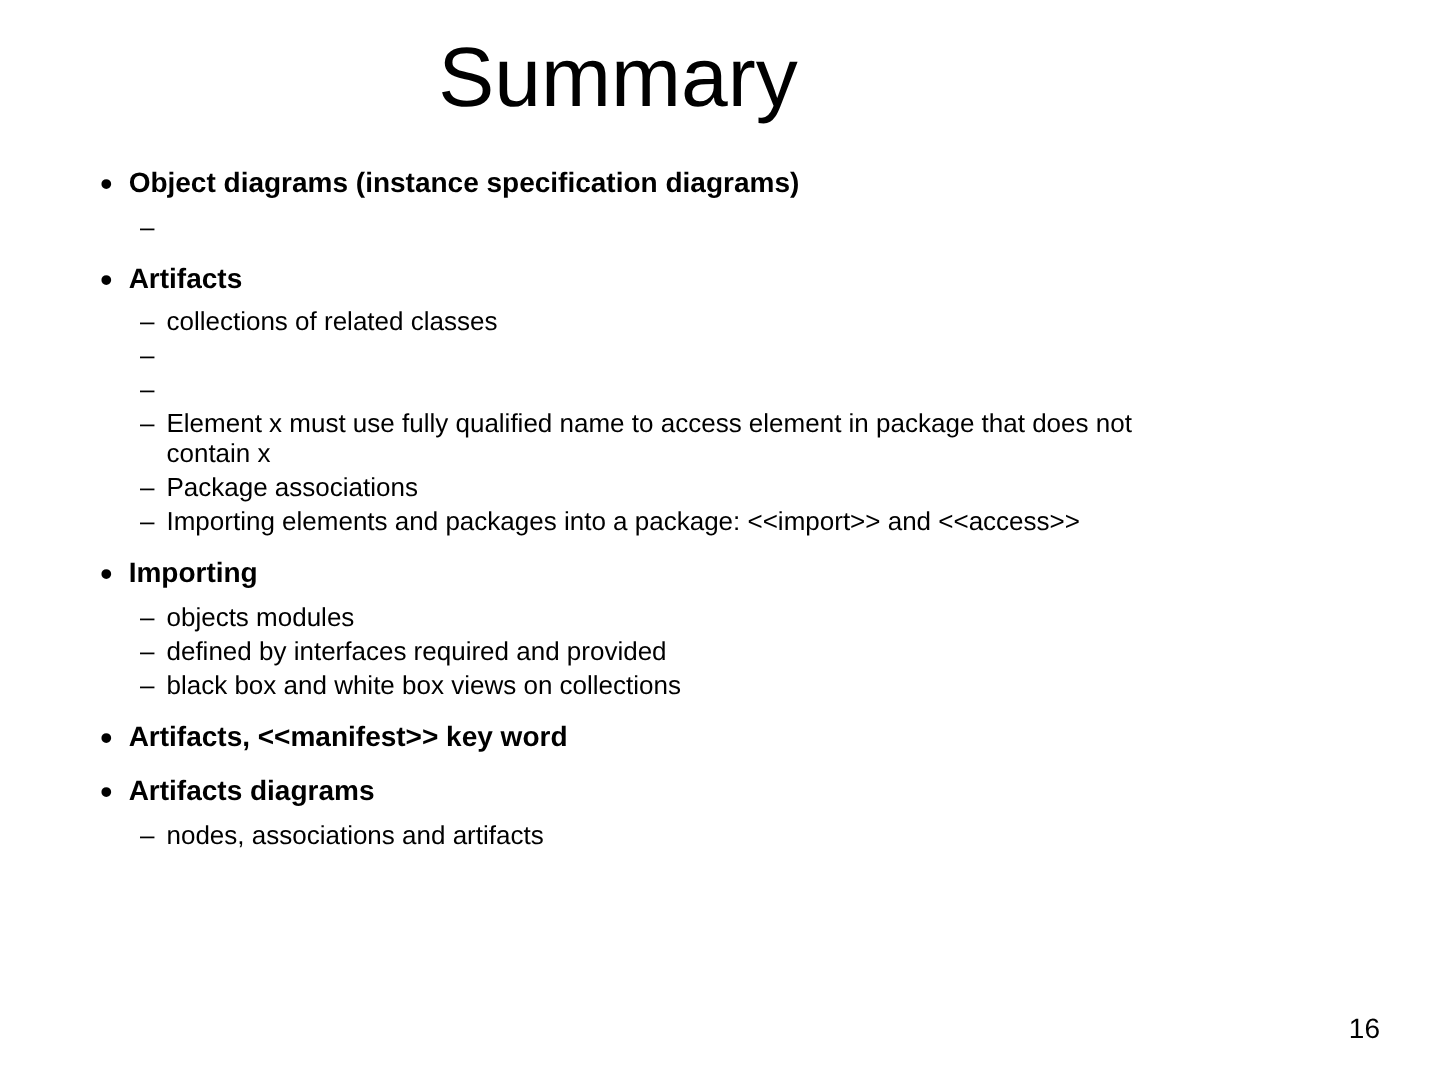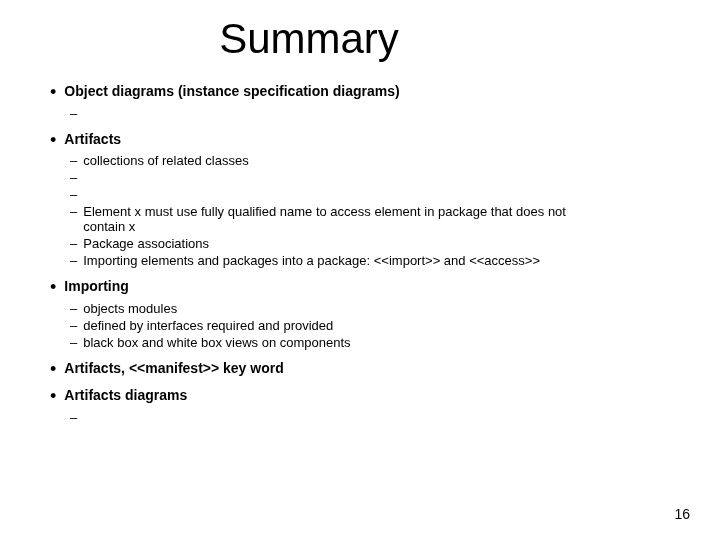--- a/index.html
+++ b/index.html
@@ -151,40 +151,41 @@
         <div class="sub-item">
           <span class="dash">–</span>
           <span>objects modules</span>
         </div>
         <div class="sub-item">
           <span class="dash">–</span>
           <span>defined by interfaces required and provided</span>
         </div>
         <div class="sub-item">
           <span class="dash">–</span>
-          <span>black box and white box views on components</span>
+          <span>black box and white box views on collections</span>
         </div>
       </div>
     </div>
 
     <div>
       <div class="section-header">
         <span class="bullet-dot">•</span>
         <span class="bullet-label">Artifacts, &lt;&lt;manifest&gt;&gt; key word</span>
       </div>
     </div>
 
     <div>
       <div class="section-header">
         <span class="bullet-dot">•</span>
         <span class="bullet-label">Artifacts diagrams</span>
       </div>
       <div class="sub-items">
         <div class="sub-item">
           <span class="dash">–</span>
+          <span>nodes, associations and artifacts</span>
         </div>
       </div>
     </div>
 
   </div>
 </div>
 
 <div class="page-number">16</div>
 
 </body></html>

